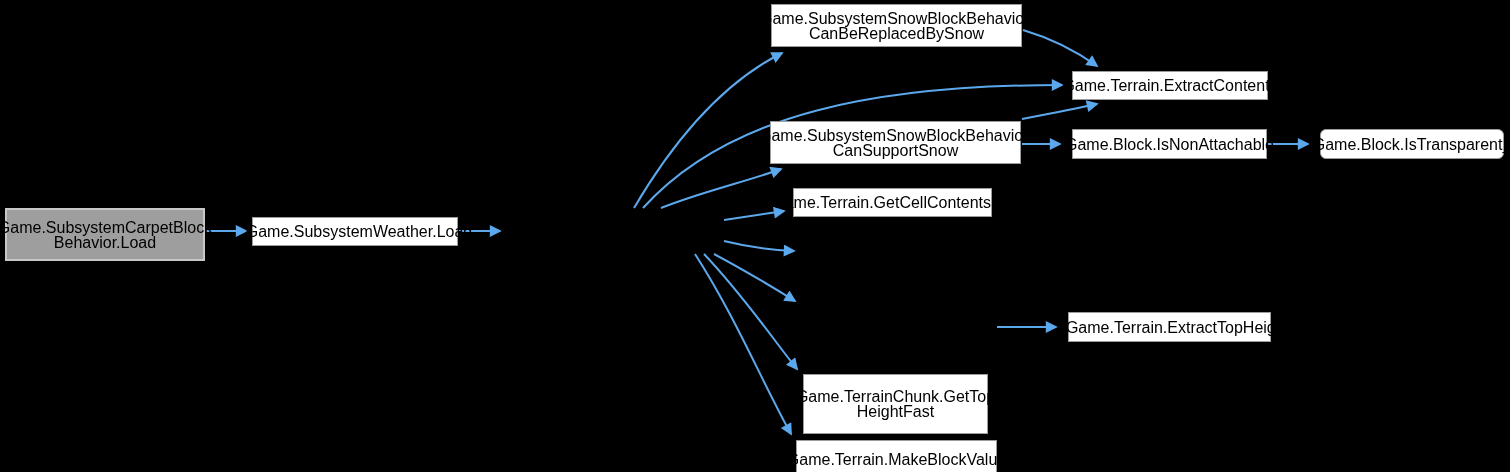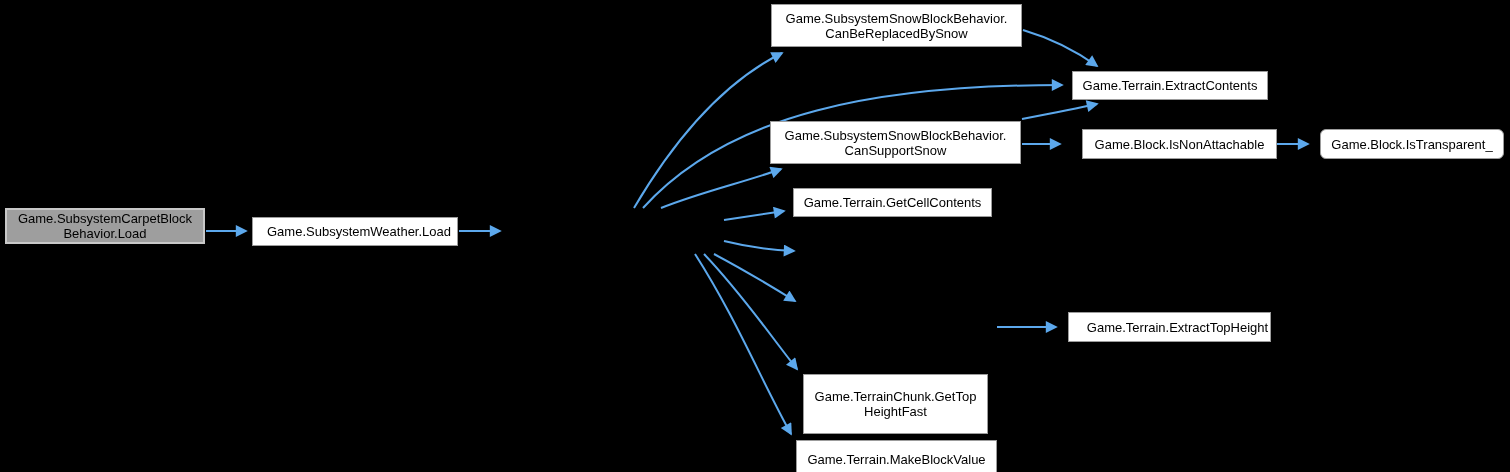--- a/index.html
+++ b/index.html
@@ -24,21 +24,21 @@
     fill: none;
     stroke: var(--edge, #5CA8EC);
     stroke-width: 2;
   }
   .node {
     position: absolute;
     box-sizing: border-box;
     background: var(--node-fill, #FFFFFF);
     border: 1.5px solid var(--node-border, #9C9C9C);
     color: var(--text, #000000);
-    font-size: 13px;
+    font-size: 16px;
     line-height: 15px;
     display: flex;
     flex-direction: column;
     align-items: center;
     justify-content: center;
     text-align: center;
     white-space: nowrap;
     cursor: pointer;
   }
   .node--main {
@@ -71,21 +71,21 @@
     <path class="edge" d="M 714,254 C 748,272 774,288 795,301" marker-end="url(#arrow)"></path>
     <path class="edge" d="M 704,254 C 744,296 772,338 797,369" marker-end="url(#arrow)"></path>
     <path class="edge" d="M 695,254 C 736,318 762,382 791,434" marker-end="url(#arrow)"></path>
     <path class="edge" d="M 1023,30 C 1050,38 1076,51 1097,66" marker-end="url(#arrow)"></path>
     <path class="edge" d="M 1022,119 C 1048,114 1074,109 1097,104" marker-end="url(#arrow)"></path>
     <path class="edge" d="M 1022,144 H 1060" marker-end="url(#arrow)"></path>
     <path class="edge" d="M 1268,144 H 1308" marker-end="url(#arrow)"></path>
     <path class="edge" d="M 997,327 H 1056" marker-end="url(#arrow)"></path>
   </svg>
 
-  <div class="node node--hl" style="left:5px; top:208px; width:200px; height:36px;">
+  <div class="node node--hl" style="left:5px; top:208px; width:200px; height:53px;">
     <span>Game.SubsystemCarpetBlock</span>
     <span>Behavior.Load</span>
   </div>
 
   <div class="node" style="left:252px; top:217px; width:206px; height:29px;padding-left:8px;">
     <span>Game.SubsystemWeather.Load</span>
   </div>
 
 
   <div class="node" style="left:771px; top:4px; width:251px; height:43px;">
@@ -95,29 +95,29 @@
 
   <div class="node" style="left:1072px; top:71px; width:196px; height:29px;">
     <span>Game.Terrain.ExtractContents</span>
   </div>
 
   <div class="node" style="left:770px; top:121px; width:251px; height:43px;">
     <span>Game.SubsystemSnowBlockBehavior.</span>
     <span>CanSupportSnow</span>
   </div>
 
-  <div class="node" style="left:1072px; top:129px; width:195px; height:30px;margin-left:10px;">
+  <div class="node" style="left:1072px; top:129px; width:195px; height:30px;">
     <span>Game.Block.IsNonAttachable</span>
   </div>
 
   <div class="node" style="left:1320px; top:129px; width:184px; height:30px;border-radius:6px;">
     <span>Game.Block.IsTransparent_</span>
   </div>
 
-  <div class="node" style="left:793px; top:188px; width:199px; height:29px;">
+  <div class="node" style="left:793px; top:188px; width:199px; height:29px;align-items:flex-end;">
     <span>Game.Terrain.GetCellContents</span>
   </div>
 
 
 
   <div class="node" style="left:1068px; top:312px; width:203px; height:30px;padding-left:16px;">
     <span>Game.Terrain.ExtractTopHeight</span>
   </div>
 
   <div class="node" style="left:803px; top:374px; width:185px; height:60px;">

